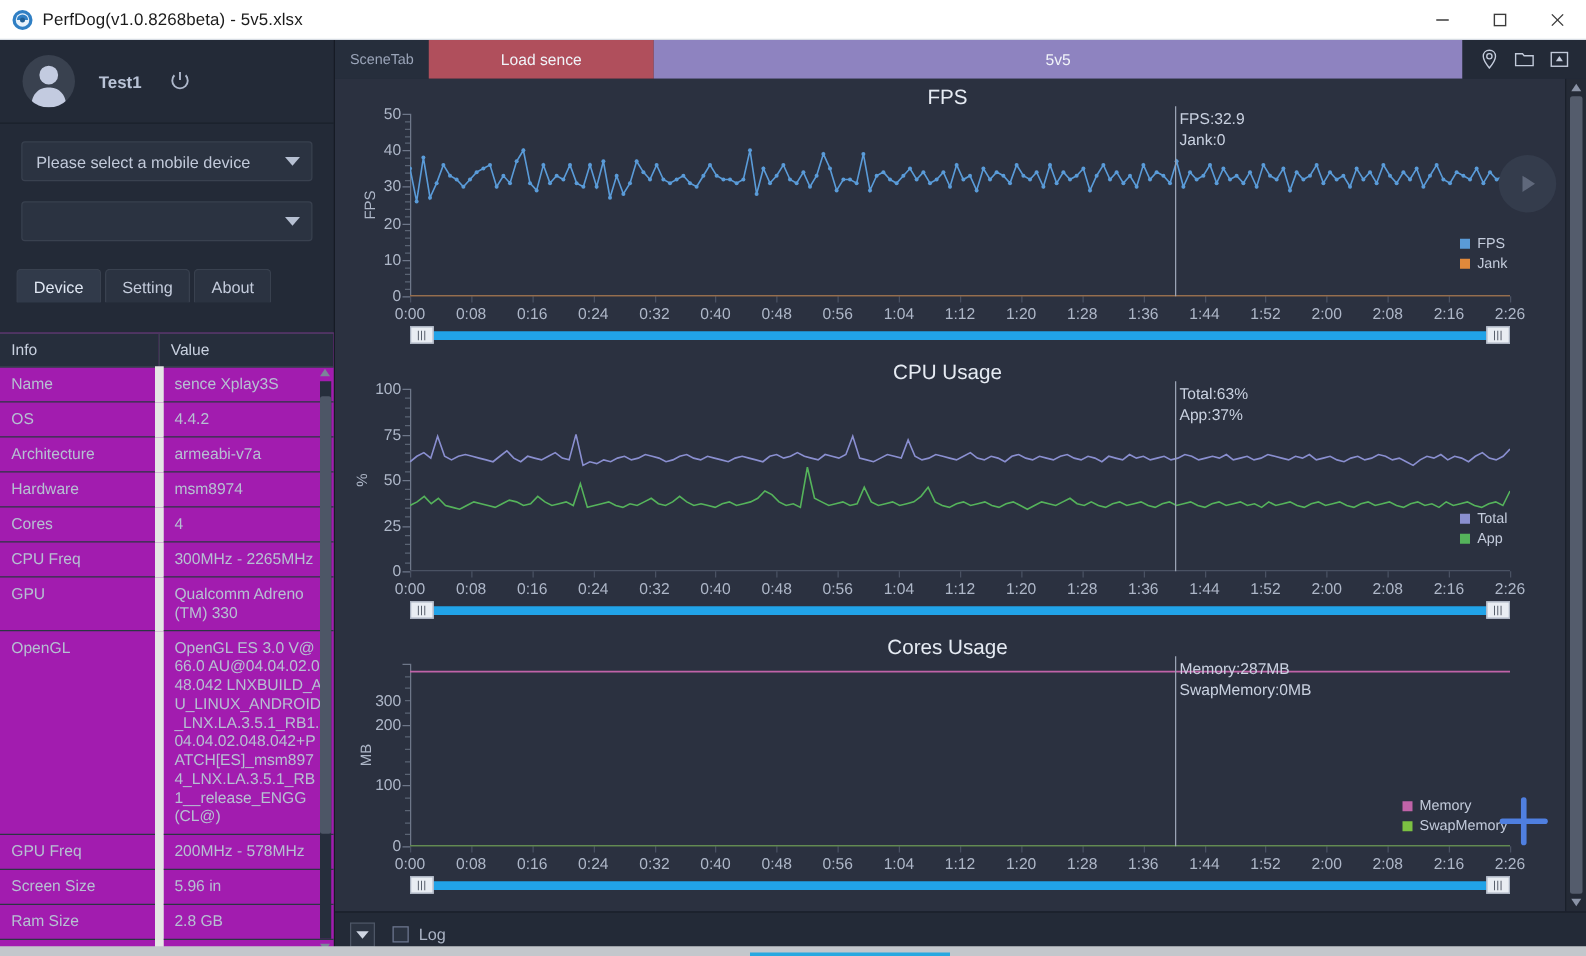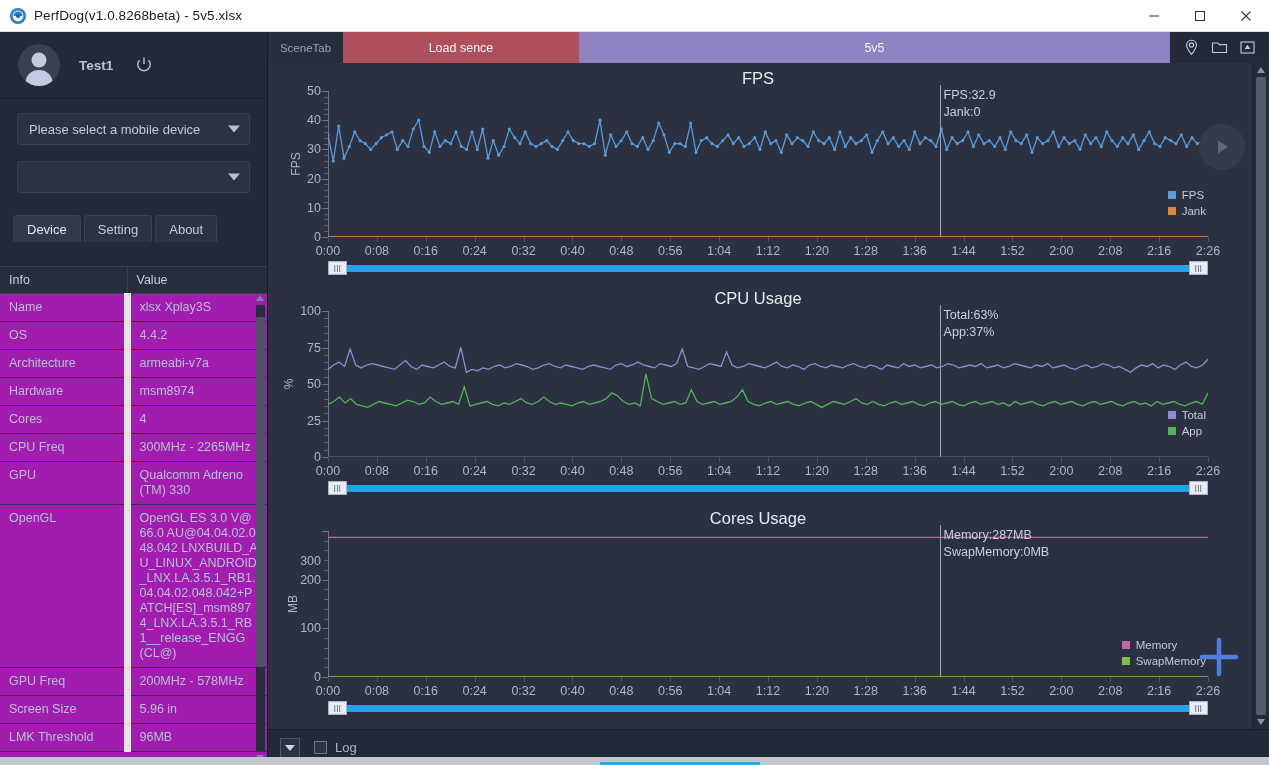--- a/index.html
+++ b/index.html
@@ -88,21 +88,21 @@
 
   
   .main { flex: 1; display: flex; flex-direction: column; min-width: 0; background: #1e2430; position: relative; }
 
   .scenebar { height: 31px; display: flex; align-items: stretch; background: #232a37; flex: none; }
   .scene-label {
     width: 75px; display: flex; align-items: center; justify-content: center;
     font-size: 11.5px; color: #9aa4b8; background: #262e3c; flex: none;
   }
   .scene-tab { display: flex; align-items: center; justify-content: center; font-size: 12.5px; color: #f0f3f8; cursor: pointer; }
-  .scene-tab.load { width: 236px; flex: none; }
+  .scene-tab.load { width: 180px; flex: none; }
   .scene-tab.match { flex: 1; }
   .scene-icons { display: flex; align-items: center; gap: 9px; padding: 0 12px; background: #232a37; flex: none; }
   .sc-ico { width: 19px; height: 19px; cursor: pointer; }
 
   .charts { flex: 1; position: relative; overflow: hidden; background: #2b3140; }
   .chart-scroll-v {
     position: absolute; right: 0; top: 0; bottom: 0; width: 17px; background: #242a36;
     border-left: 1px solid #1a202b;
   }
   .csv-thumb { position: absolute; left: 3px; right: 3px; top: 14px; bottom: 14px; background: #545c6c; border-radius: 2px; }
@@ -241,21 +241,21 @@
         <table class="devtable">
           <thead>
             <tr>
               <th>Info</th>
               <th>Value</th>
             </tr>
           </thead>
           <tbody id="devrows">
               <tr>
                 <td>Name</td>
-                <td>xlsx Xplay3S</td>
+                <td>sence Xplay3S</td>
               </tr>
               <tr>
                 <td>OS</td>
                 <td>4.4.2</td>
               </tr>
               <tr>
                 <td>Architecture</td>
                 <td>armeabi-v7a</td>
               </tr>
               <tr>
@@ -278,20 +278,24 @@
                 <td>OpenGL</td>
                 <td>OpenGL ES 3.0 V@66.0 AU@04.04.02.048.042 LNXBUILD_AU_LINUX_ANDROID_LNX.LA.3.5.1_RB1.04.04.02.048.042+PATCH[ES]_msm8974_LNX.LA.3.5.1_RB1__release_ENGG (CL@)</td>
               </tr>
               <tr>
                 <td>GPU Freq</td>
                 <td>200MHz - 578MHz</td>
               </tr>
               <tr>
                 <td>Screen Size</td>
                 <td>5.96 in</td>
+              </tr>
+              <tr>
+                <td>Ram Size</td>
+                <td>2.8 GB</td>
               </tr>
               <tr>
                 <td>LMK Threshold</td>
                 <td>96MB</td>
               </tr>
             </tbody>
         </table>
         <div class="sb-scroll">
           <i class="sb-arrow up"></i>
           <div class="sb-track">

